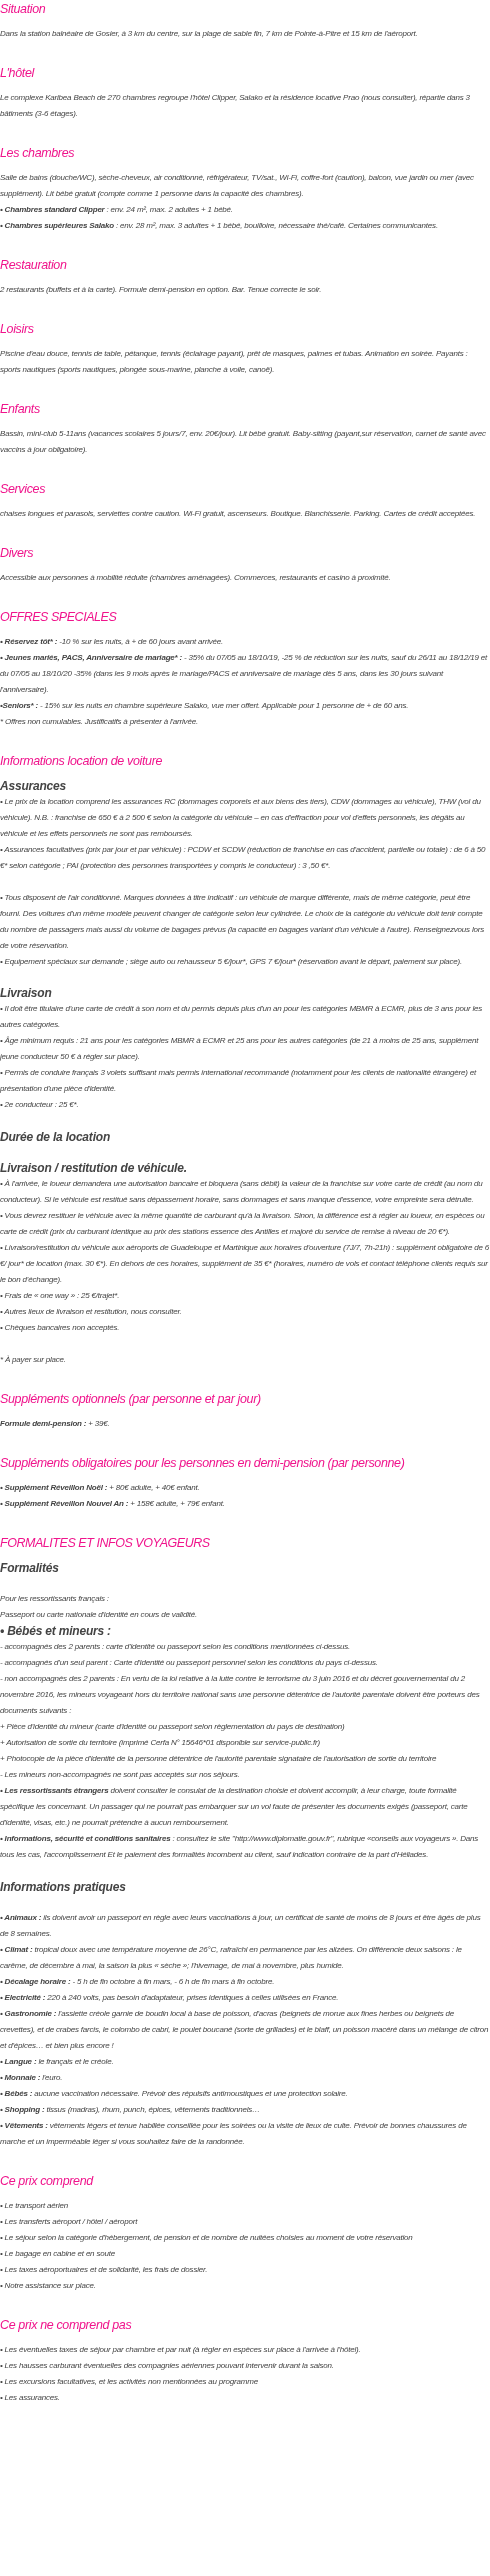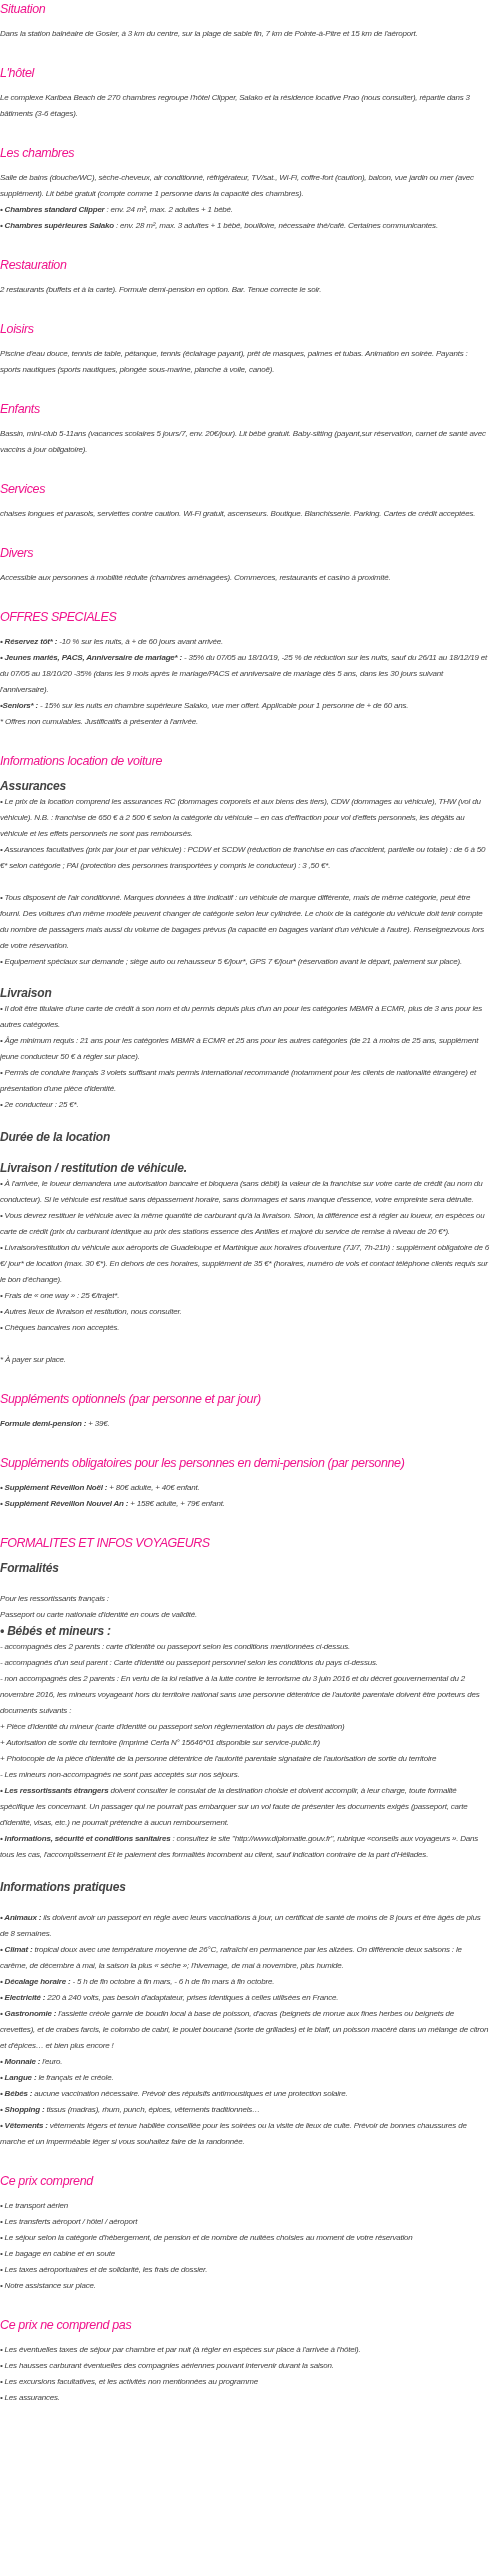--- a/index.html
+++ b/index.html
@@ -150,22 +150,22 @@
       <p><b>• Les ressortissants étrangers</b><span> doivent consulter le consulat de la destination choisie et doivent accomplir, à leur charge, toute formalité spécifique les concernant. Un passager qui ne pourrait pas embarquer sur un vol faute de présenter les documents exigés (passeport, carte d'identité, visas, etc.) ne pourrait prétendre à aucun remboursement.</span></p>
       <p><b>• Informations, sécurité et conditions sanitaires</b><span> : consultez le site "http://www.diplomatie.gouv.fr", rubrique «conseils aux voyageurs ». Dans tous les cas, l'accomplissement Et le paiement des formalités incombent au client, sauf indication contraire de la part d'Héliades.</span></p>
       <div class="gap"></div>
       <p class="sub">Informations pratiques</p>
       <div class="gap"></div>
       <p><b>• Animaux :</b><span> ils doivent avoir un passeport en règle avec leurs vaccinations à jour, un certificat de santé de moins de 8 jours et être âgés de plus de 8 semaines.</span></p>
       <p><b>• Climat :</b><span> tropical doux avec une température moyenne de 26°C, rafraîchi en permanence par les alizées. On différencie deux saisons : le carême, de décembre à mai, la saison la plus « sèche »; l'hivernage, de mai à novembre, plus humide.</span></p>
       <p><b>• Décalage horaire :</b><span> - 5 h de fin octobre à fin mars, - 6 h de fin mars à fin octobre.</span></p>
       <p><b>• Electricité :</b><span> 220 à 240 volts, pas besoin d'adaptateur, prises identiques à celles utilisées en France.</span></p>
       <p><b>• Gastronomie :</b><span> l'assiette créole garnie de boudin local à base de poisson, d'acras (beignets de morue aux fines herbes ou beignets de crevettes), et de crabes farcis, le colombo de cabri, le poulet boucané (sorte de grillades) et le blaff, un poisson macéré dans un mélange de citron et d'épices… et bien plus encore !</span></p>
+      <p><b>• Langue :</b><span> le français et le créole.</span></p>
       <p><b>• Monnaie :</b><span> l'euro.</span></p>
-      <p><b>• Langue :</b><span> le français et le créole.</span></p>
       <p><b>• Bébés :</b><span> aucune vaccination nécessaire. Prévoir des répulsifs antimoustiques et une protection solaire.</span></p>
       <p><b>• Shopping :</b><span> tissus (madras), rhum, punch, épices, vêtements traditionnels…</span></p>
       <p><b>• Vêtements :</b><span> vêtements légers et tenue habillée conseillée pour les soirées ou la visite de lieux de culte. Prévoir de bonnes chaussures de marche et un imperméable léger si vous souhaitez faire de la randonnée.</span></p>
     </div>
   </div>
 
   <div class="sec">
     <h2>Ce prix comprend</h2>
     <div class="txt">
       <p>• Le transport aérien</p>

